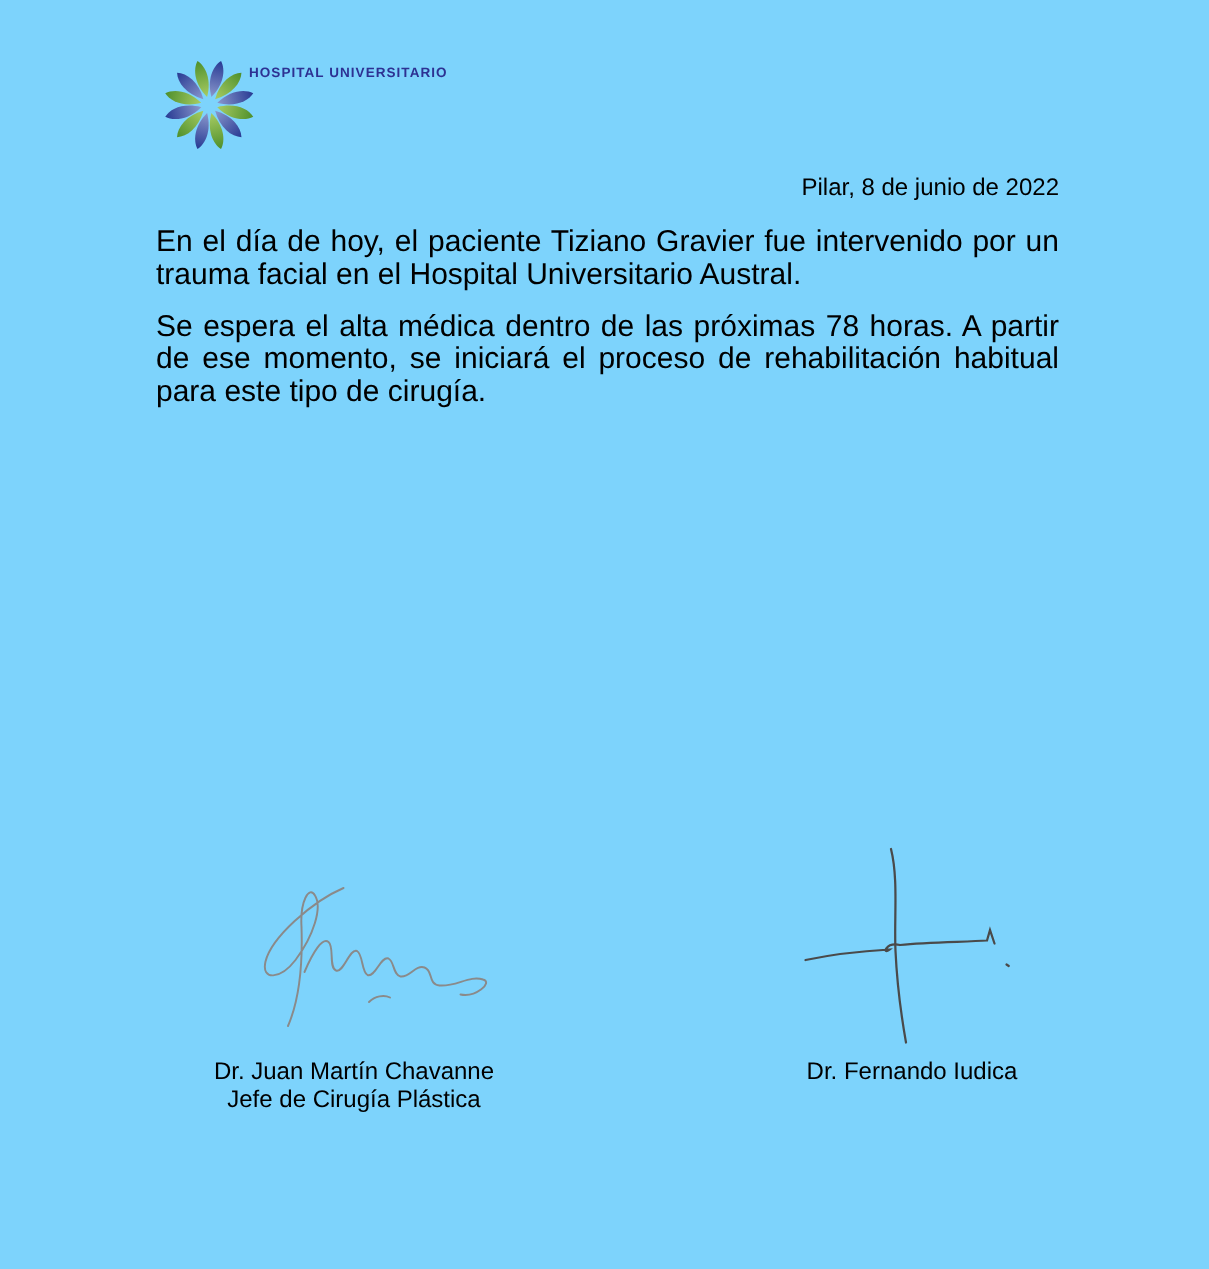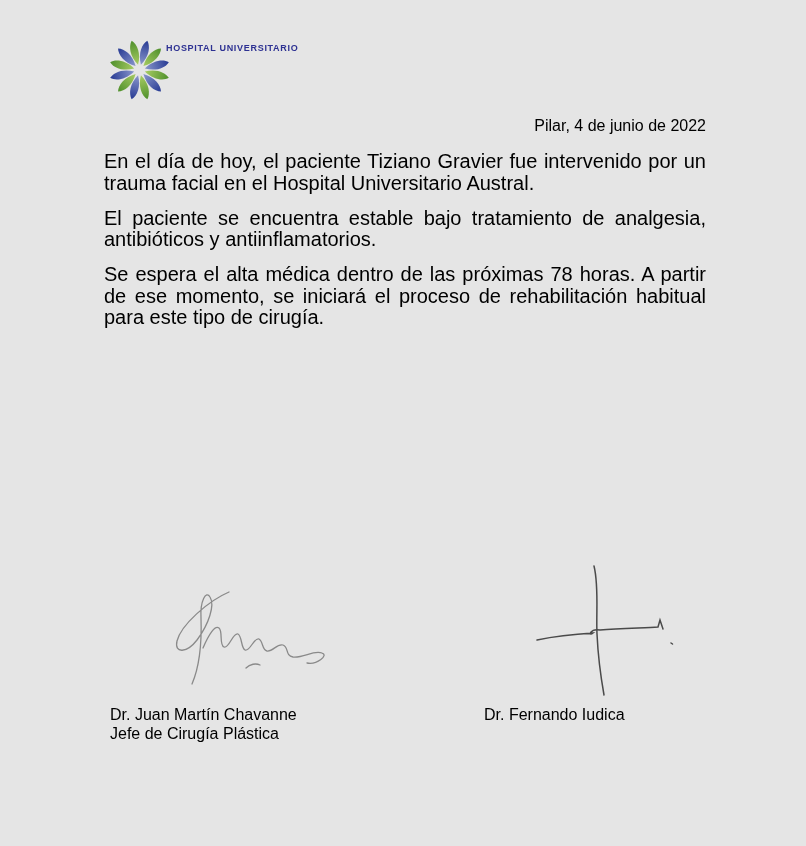--- a/index.html
+++ b/index.html
@@ -1,19 +1,19 @@
 <!DOCTYPE html>
 <html><head>
 <meta charset="utf-8">
 <style>
   html,body { margin:0; padding:0; background:#ffffff; }
   .page {
     position:relative;
     width:806px; height:846px;
-    background:#e5e5e5;
+    background:#7dd3fc;
     font-family:"Liberation Sans", sans-serif;
     color:#000000;
     overflow:hidden;
   }
   
   .logo { position:absolute; left:105px; top:35px; width:260px; height:72px; }
   .logo-icon { position:absolute; left:0; top:0; width:69px; height:70px; }
   .logo-line1 {
     position:absolute; left:61px; top:8px;
     font-size:9px; font-weight:600; letter-spacing:0.7px;
@@ -32,21 +32,21 @@
   .body-text { position:absolute; left:104px; top:151px; width:602px; }
   .body-text p {
     margin:0 0 13.5px 0;
     font-size:20px; line-height:21.5px;
     text-align:justify;
   }
   
   .sig-scribble { position:absolute; }
   .sig-scribble.left  { left:145px; top:583px; width:200px; height:108px; }
   .sig-scribble.right { left:525px; top:548px; width:150px; height:155px; }
-  .sig-block { position:absolute; text-align:left; font-size:16px; line-height:19.3px; }
+  .sig-block { position:absolute; text-align:center; font-size:16px; line-height:19.3px; }
   .sig-block.left  { left:110px; top:705px; width:252px; }
   .sig-block.right { left:484px; top:705px; width:248px; }
 </style>
 </head>
 <body>
 
 <div class="page">
 
   <div class="logo">
     <svg class="logo-icon" viewBox="0 0 100 100" xmlns="http://www.w3.org/2000/svg" aria-hidden="true">
@@ -72,25 +72,24 @@
         <use href="#petal" fill="url(#gGreen)" transform="rotate(225 50 50)"></use>
         <use href="#petal" fill="url(#gBlue)" transform="rotate(255 50 50)"></use>
         <use href="#petal" fill="url(#gGreen)" transform="rotate(285 50 50)"></use>
         <use href="#petal" fill="url(#gBlue)" transform="rotate(315 50 50)"></use>
         <use href="#petal" fill="url(#gGreen)" transform="rotate(345 50 50)"></use>
       </g>
     </svg>
     <div class="logo-line1">HOSPITAL UNIVERSITARIO</div>
   </div>
 
-  <div class="date">Pilar, 4 de junio de 2022</div>
+  <div class="date">Pilar, 8 de junio de 2022</div>
 
   <div class="body-text">
     <p>En el día de hoy, el paciente Tiziano Gravier fue intervenido por un trauma facial en el Hospital Universitario Austral.</p>
-    <p>El paciente se encuentra estable bajo tratamiento de analgesia, antibióticos y antiinflamatorios.</p>
     <p>Se espera el alta médica dentro de las próximas 78 horas. A partir de ese momento, se iniciará el proceso de rehabilitación habitual para este tipo de cirugía.</p>
   </div>
 
   <svg class="sig-scribble left" viewBox="145 583 200 108" xmlns="http://www.w3.org/2000/svg" aria-hidden="true">
     <g fill="none" stroke="#8a8a8a" stroke-width="1.3" stroke-linecap="round">
       <path d="M229,592 C208,601 181,625 177,641 C174,654 187,653 197,640 C209,624 215,605 210,597 C206,590 200,601 201,618 C202,648 198,670 192,684"></path>
       <path d="M203,648 C209,634 215,625 219,628 C223,631 219,645 224,647 C229,649 233,632 238,634 C242,636 241,648 245,650 C250,652 254,637 259,639 C263,641 262,650 267,651 C273,652 277,643 283,645 C289,647 285,656 293,657 C304,658 313,650 322,653 C329,655 317,665 307,663"></path>
       <path d="M246,668 C250,664 256,663 260,665"></path>
     </g>
   </svg>

